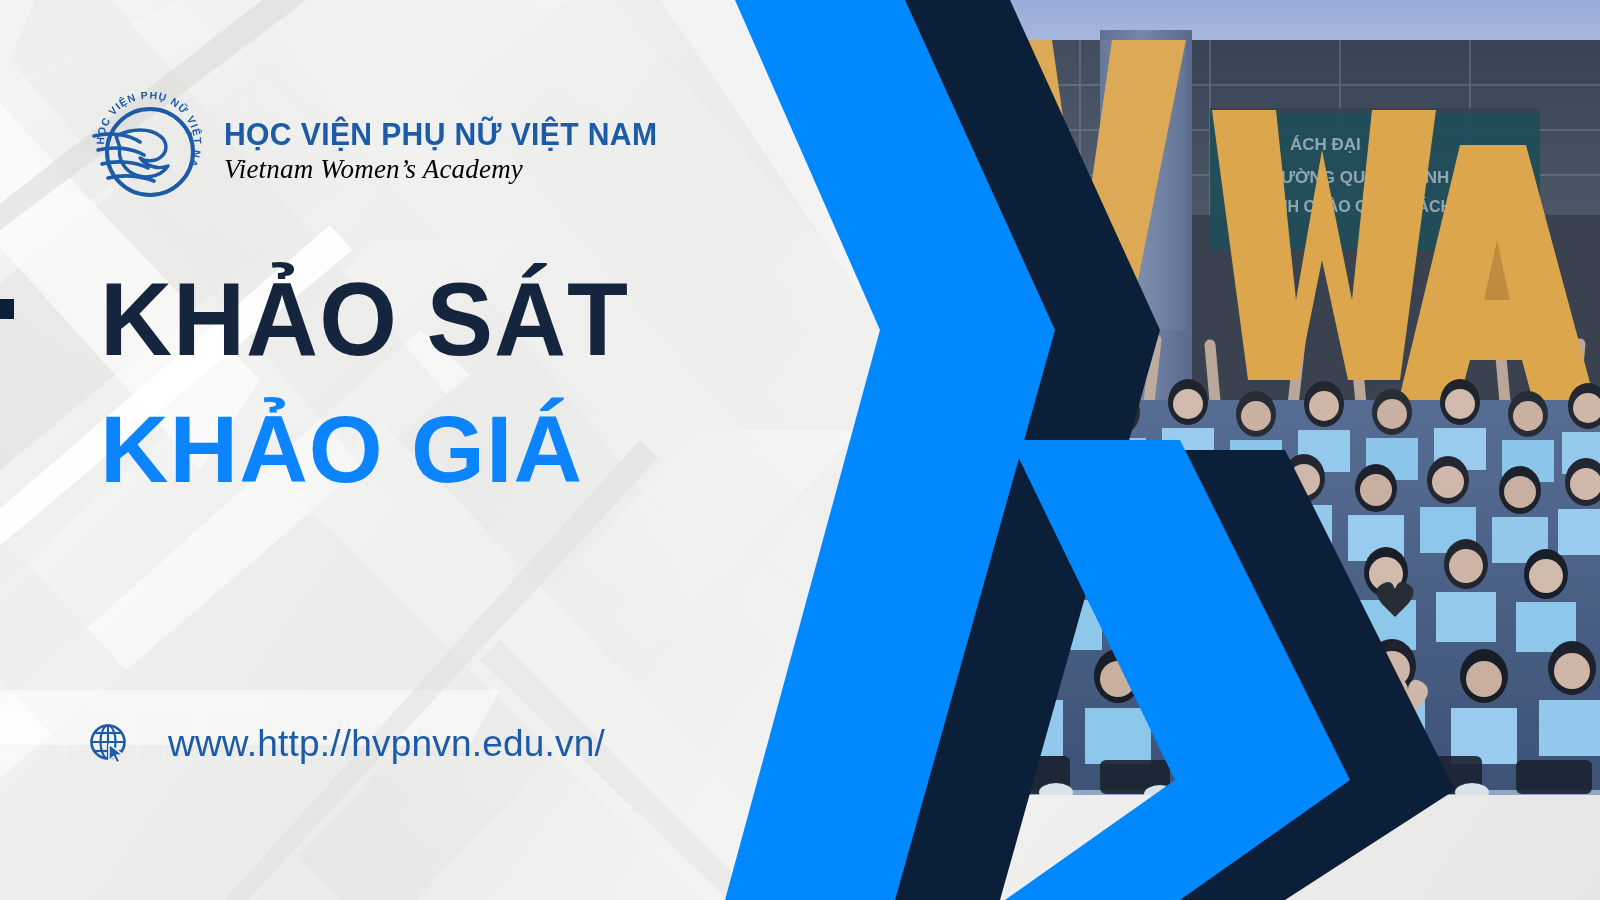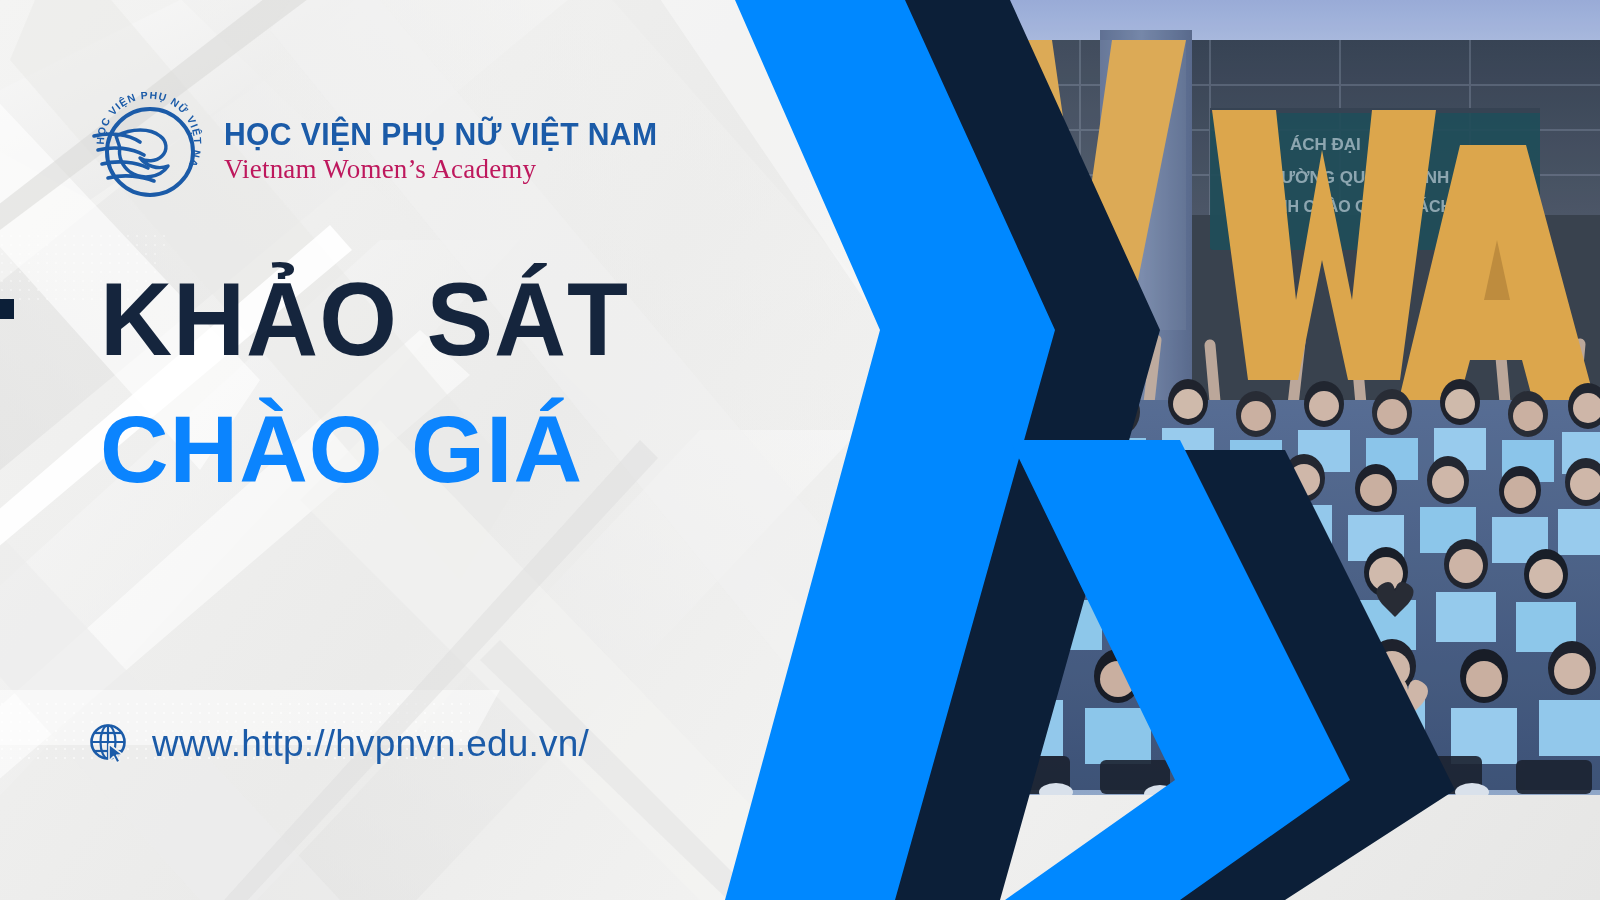--- a/index.html
+++ b/index.html
@@ -27,41 +27,41 @@
   .logo-mark{position:relative;width:118px;height:118px;flex:0 0 118px;}
   .logo-text{display:flex;flex-direction:column;justify-content:center;}
   .logo-line1{
     font-family:"Liberation Sans", sans-serif;
     font-weight:700;font-size:32px;letter-spacing:.4px;
     color:#1b5ba8;line-height:1.04;white-space:nowrap;
     transform:scaleX(.94);transform-origin:left center;
   }
   .logo-line2{
     font-family:"Liberation Serif", serif;
-    font-weight:400;font-size:27px;
-    color:#be185d;line-height:1.1;margin-top:4px;white-space:nowrap;
+    font-style:italic;font-weight:400;font-size:27px;
+    color:#000000;line-height:1.1;margin-top:4px;white-space:nowrap;
     letter-spacing:.2px;
   }
 
   .headline{position:absolute;left:100px;top:272px;}
   .h-line1{
     font-family:"Liberation Sans", sans-serif;
     font-weight:700;font-size:104px;line-height:.92;
     color:#15253d;letter-spacing:1px;white-space:nowrap;
     transform:scaleX(.96);transform-origin:left top;
   }
   .h-line2{
     font-family:"Liberation Sans", sans-serif;
     font-weight:700;font-size:95px;line-height:.95;
     color:#0b84fe;letter-spacing:1px;white-space:nowrap;
     margin-top:36px;
     transform:scaleX(1.0);transform-origin:left top;
   }
 
-  .url-row{position:absolute;left:88px;top:722px;display:flex;align-items:center;gap:20px;}
+  .url-row{position:absolute;left:88px;top:722px;display:flex;align-items:center;gap:36px;}
   .globe{width:44px;height:44px;flex:0 0 44px;position:relative;}
   .url-text{
     font-family:"Liberation Sans", sans-serif;
     font-size:37px;color:#1b5ba8;letter-spacing:.2px;white-space:nowrap;
   }
 </style>
 </head>
 <body>
 
 <div id="stage">
@@ -434,21 +434,21 @@
       </svg>
     </div>
     <div class="logo-text">
       <div class="logo-line1">HỌC VIỆN PHỤ NỮ VIỆT NAM</div>
       <div class="logo-line2">Vietnam Women’s Academy</div>
     </div>
   </div>
 
   <div class="headline">
     <div class="h-line1">KHẢO SÁT</div>
-    <div class="h-line2">CHÀO GIÁ</div>
+    <div class="h-line2">KHẢO GIÁ</div>
   </div>
 
   <div class="url-row">
     <div class="globe">
       <svg viewBox="0 0 44 44" width="44" height="44">
         <circle cx="20" cy="20" r="16.5" fill="none" stroke="#1b5ba8" stroke-width="2.6"></circle>
         <ellipse cx="20" cy="20" rx="7.5" ry="16.5" fill="none" stroke="#1b5ba8" stroke-width="2.2"></ellipse>
         <path d="M3.5 20 H36.5" stroke="#1b5ba8" stroke-width="2.2"></path>
         <path d="M6 11 H34" stroke="#1b5ba8" stroke-width="2.2"></path>
         <path d="M6 29 H34" stroke="#1b5ba8" stroke-width="2.2"></path>

